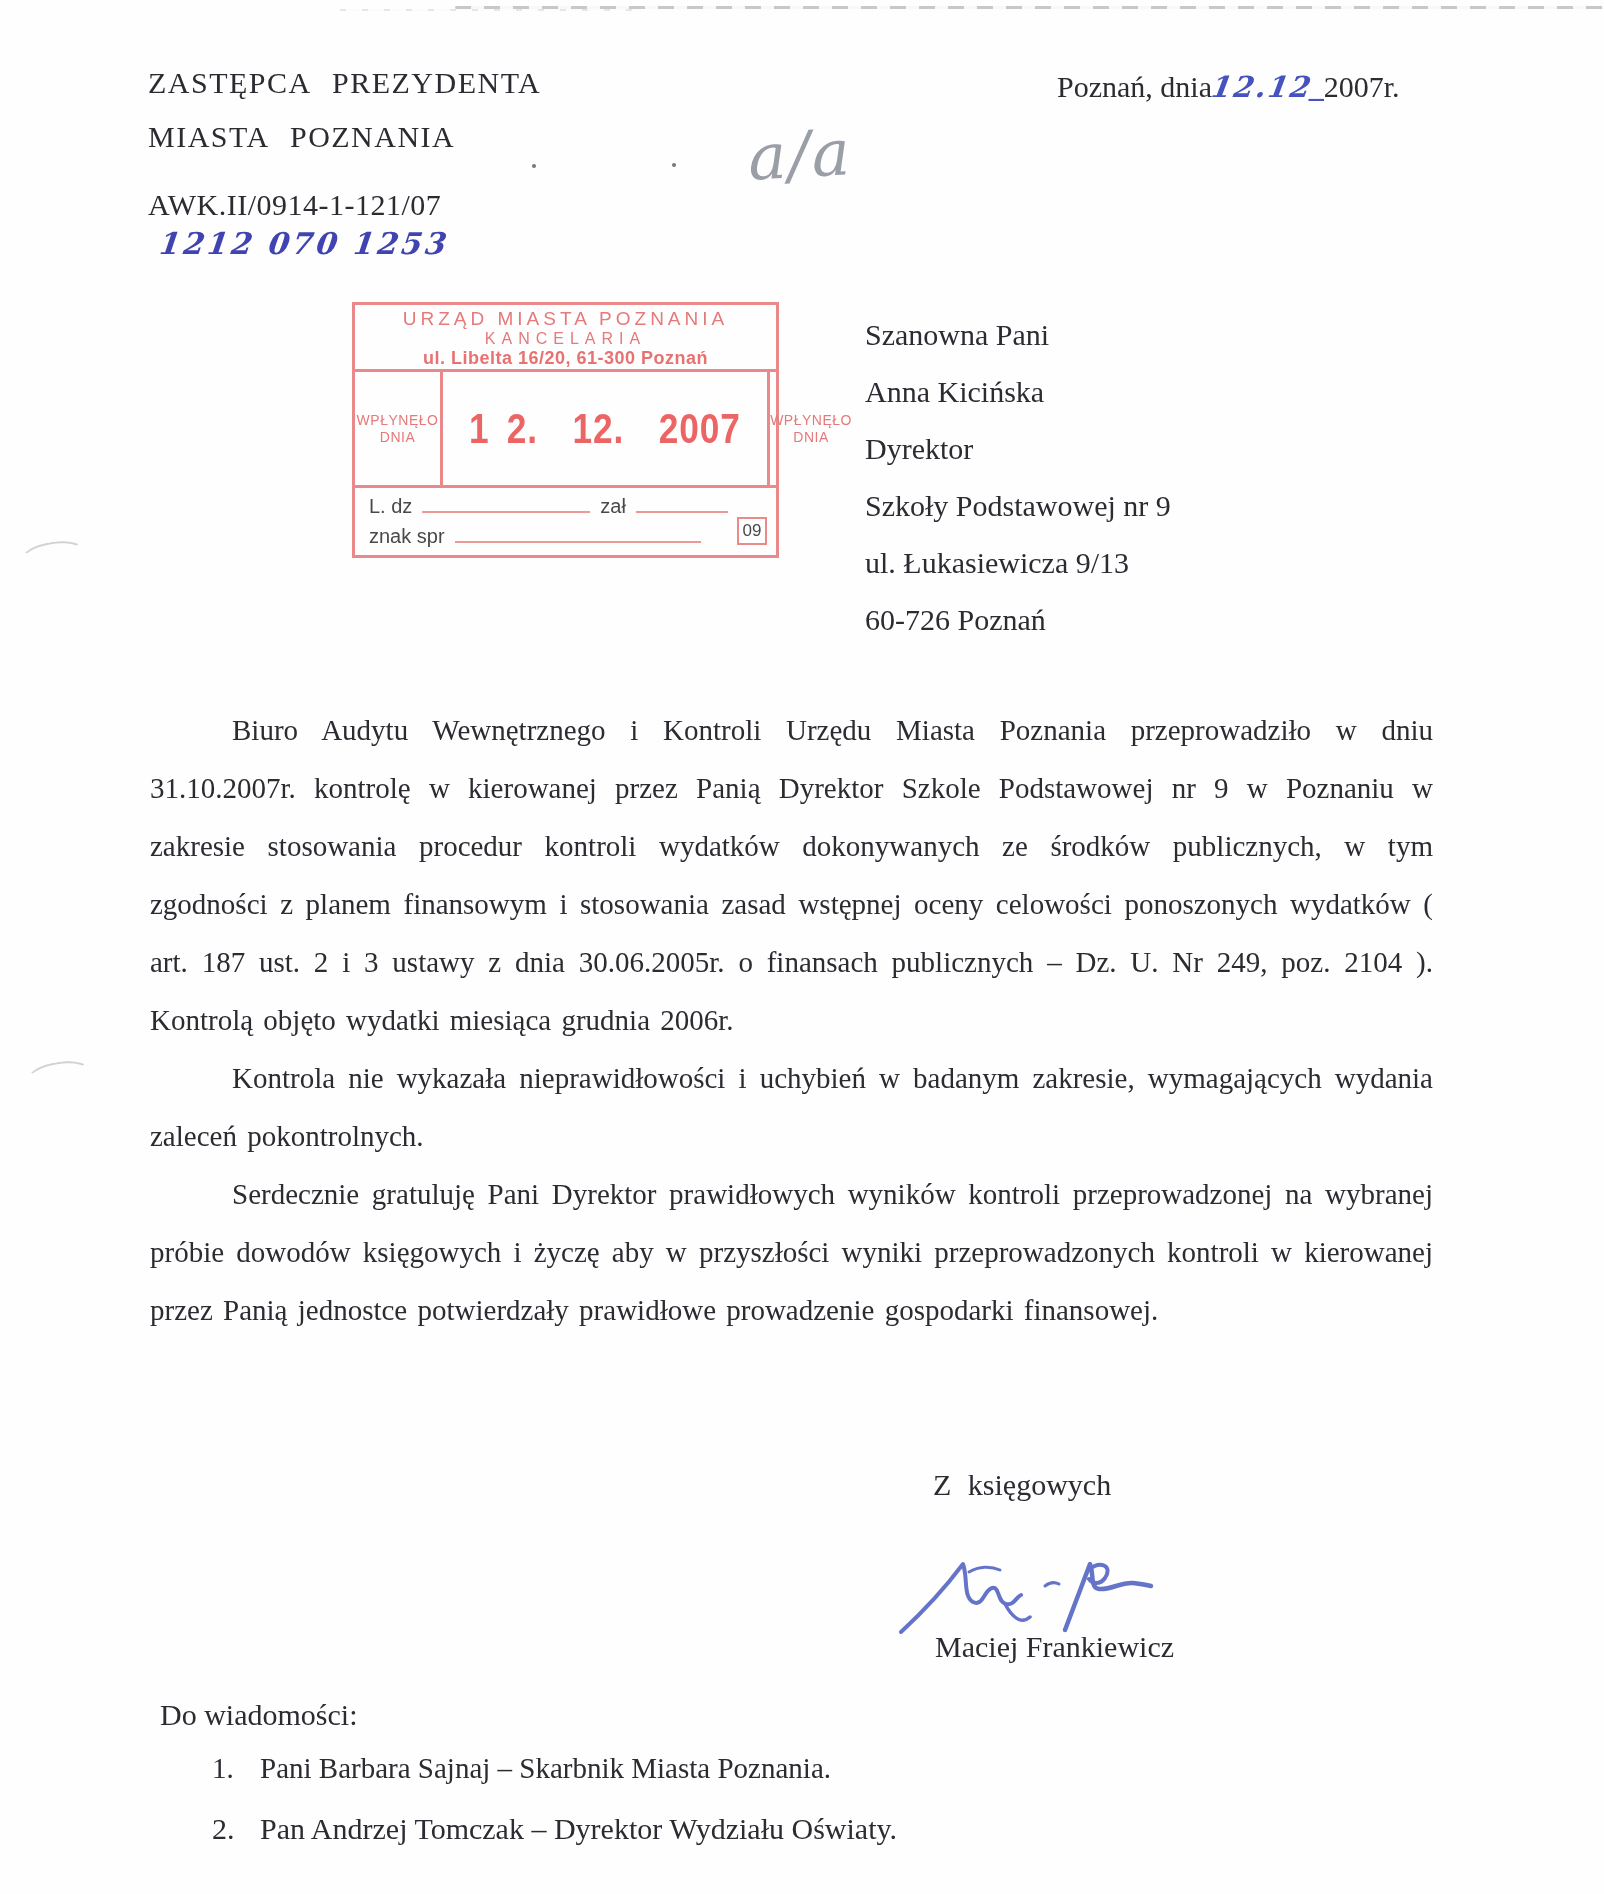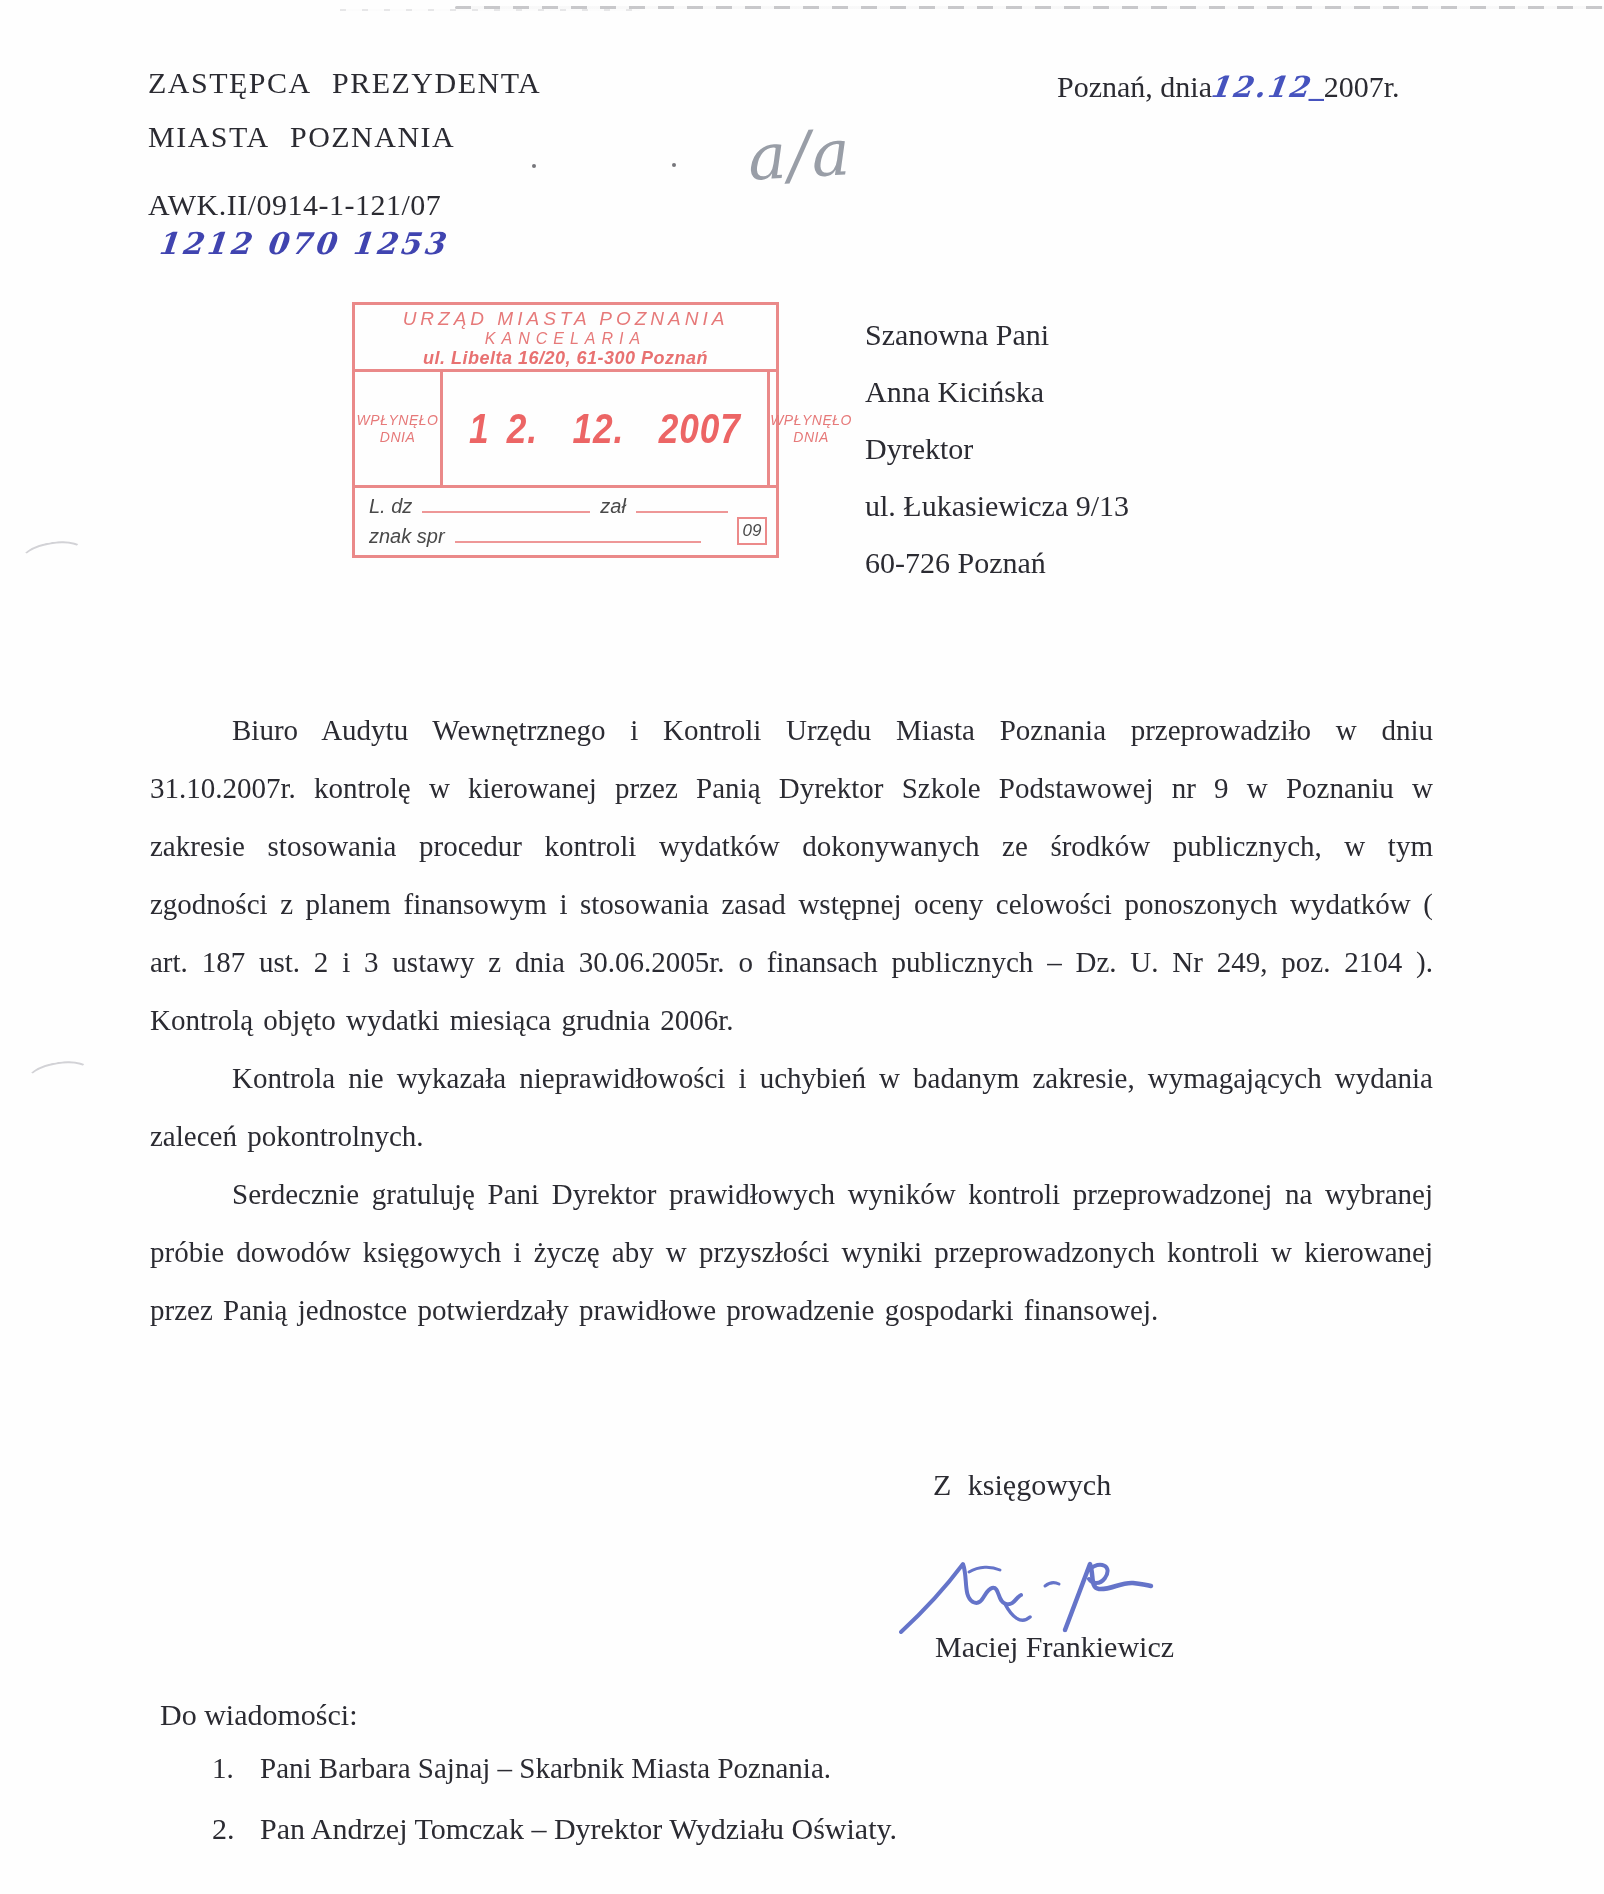--- a/index.html
+++ b/index.html
@@ -45,21 +45,21 @@
   .hw-dash { color:#4653be; font-weight:bold; margin-left:-4px; }
   
   .hw-aa {
     position:absolute; left:748px; top:118px; font-size:64px; font-weight:300;
     color:#999ea7; transform:rotate(-3deg); letter-spacing:2px;
   }
   
   .stamp {
     position:absolute; left:352px; top:302px; width:427px; height:256px;
     border:3px solid rgba(227,100,100,.8); box-sizing:border-box;
-    font-family:"Liberation Sans", sans-serif; color:#e57272; opacity:.95;font-style:italic;
+    font-family:"Liberation Sans", sans-serif; color:#e57272; opacity:.95;
   }
   .stamp-head { height:67px; border-bottom:3px solid rgba(227,100,100,.8); text-align:center; padding-top:3px; box-sizing:border-box; }
   .s-line1 { font-size:19px; letter-spacing:4px; }
   .s-line2 { font-size:16px; letter-spacing:6px; }
   .s-line3 { font-size:18px; letter-spacing:.5px; font-weight:bold; color:#e76a6a; }
   .stamp-mid { display:grid; grid-template-columns:88px 1fr 86px; height:116px; border-bottom:3px solid rgba(227,100,100,.8); box-sizing:border-box; }
   .s-cellside {
     display:flex; align-items:center; justify-content:center; text-align:center;
     font-size:14px; line-height:17px; padding:0 5px; letter-spacing:.5px;
   }
@@ -144,20 +144,21 @@
         <span class="s-ul w3"></span>
       </div>
       <div class="s-code">09</div>
     </div>
   </div>
 
   <div class="recipient">
     <div>Szanowna Pani</div>
     <div>Anna Kicińska</div>
     <div>Dyrektor</div>
+    <div>Szkoły Podstawowej nr 9</div>
     <div>ul. Łukasiewicza 9/13</div>
     <div>60-726 Poznań</div>
   </div>
 
   <div class="body-text">
     <p>Biuro Audytu Wewnętrznego i Kontroli Urzędu Miasta Poznania przeprowadziło w dniu 31.10.2007r. kontrolę w kierowanej przez Panią Dyrektor Szkole Podstawowej nr 9 w Poznaniu w zakresie stosowania procedur kontroli wydatków dokonywanych ze środków publicznych, w tym zgodności z planem finansowym i stosowania zasad wstępnej oceny celowości ponoszonych wydatków ( art. 187 ust. 2 i 3 ustawy z dnia 30.06.2005r. o finansach publicznych – Dz. U. Nr 249, poz. 2104 ).  Kontrolą objęto wydatki miesiąca grudnia 2006r.</p>
     <p>Kontrola nie wykazała nieprawidłowości i uchybień w badanym zakresie, wymagających wydania zaleceń pokontrolnych.</p>
     <p>Serdecznie gratuluję Pani Dyrektor prawidłowych wyników kontroli przeprowadzonej na wybranej próbie dowodów księgowych i życzę aby w przyszłości wyniki przeprowadzonych kontroli w kierowanej przez Panią jednostce potwierdzały prawidłowe prowadzenie gospodarki finansowej.</p>
   </div>
 

